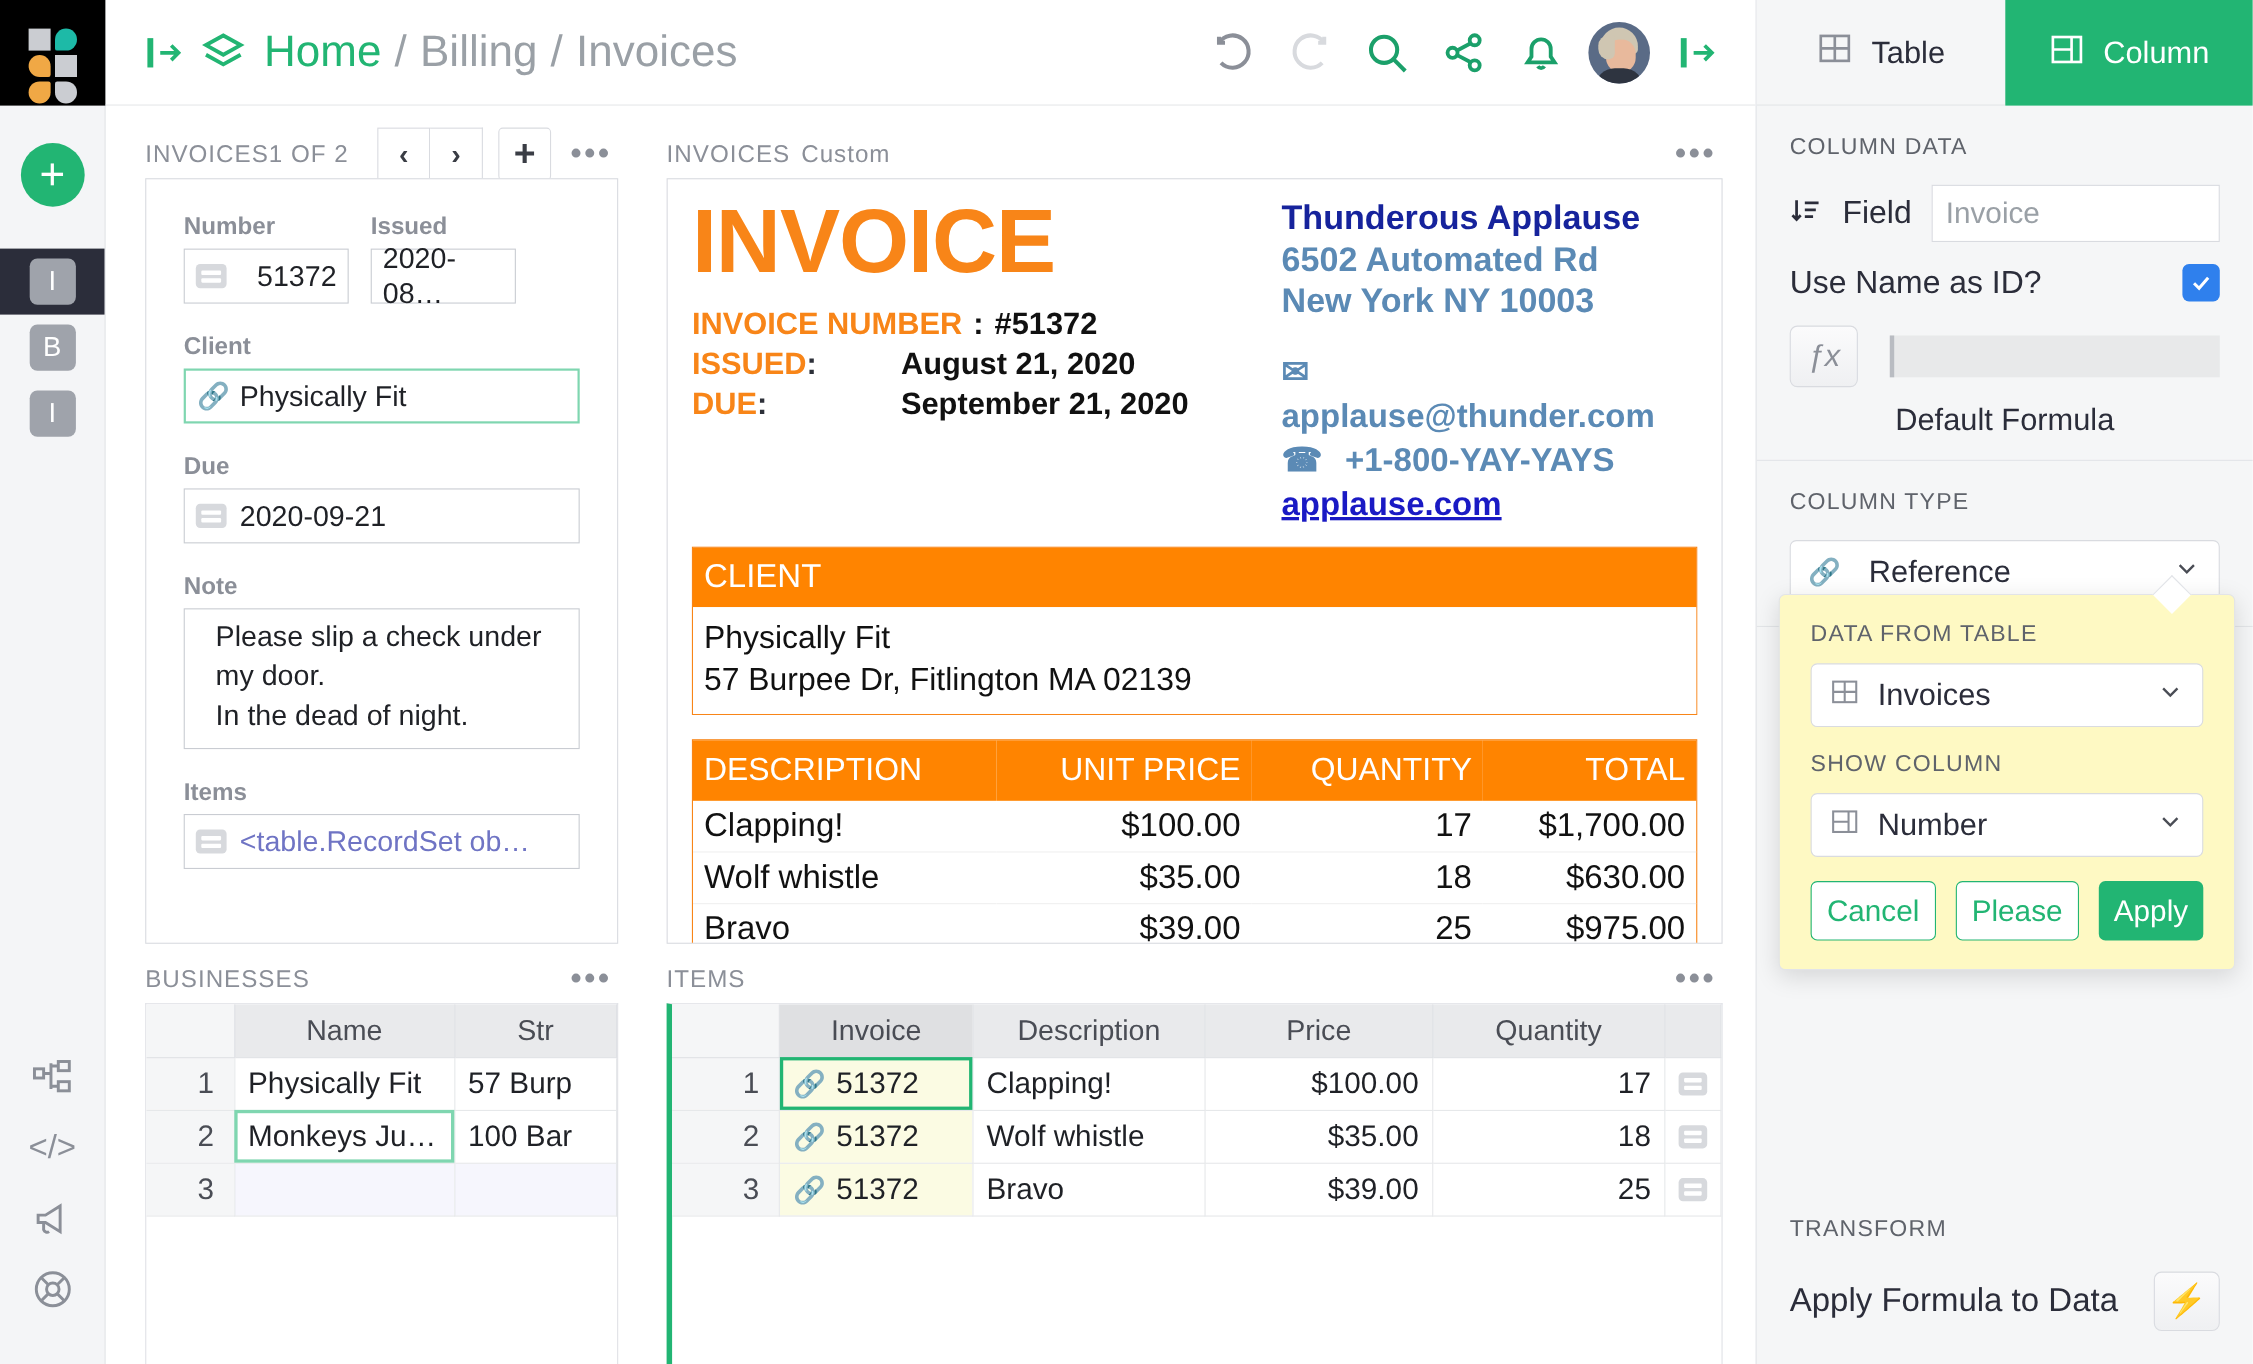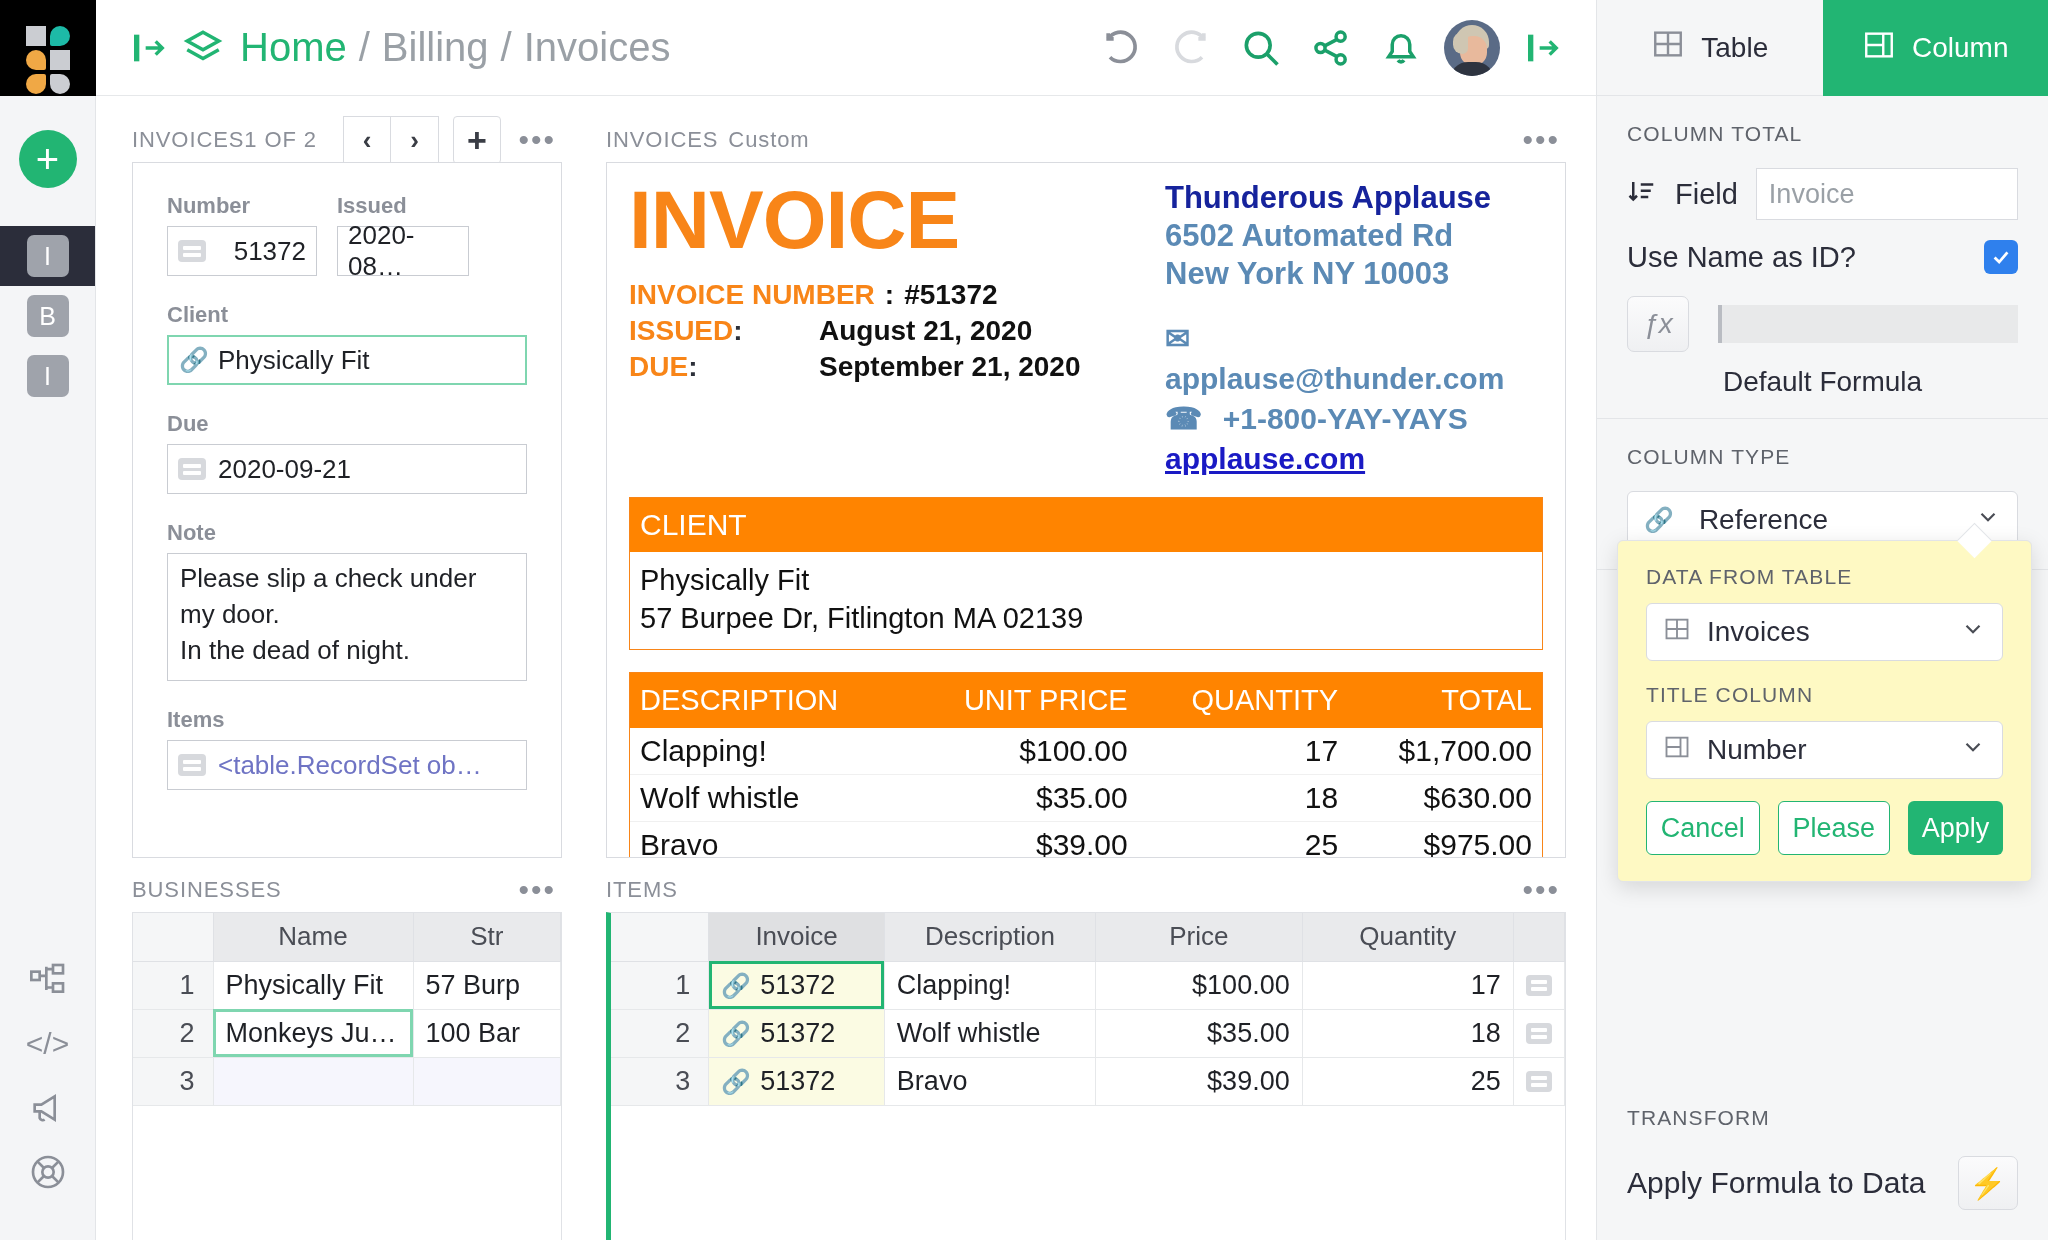--- a/index.html
+++ b/index.html
@@ -79,21 +79,21 @@
   .fin { border:1px solid #c9ccd2; background:#fff; height:50px; display:flex; align-items:center;
          padding:0 10px; font-size:26px; color:#1f2126; }
   .fin.sel { border:2px solid #7fd6b0; }
   .fin .val { margin-left:auto; }
   .fin .valleft { margin-left:12px; }
   .minic { width:28px; height:22px; border-radius:4px; background:#d7d9dd; flex:0 0 28px;
            display:flex; flex-direction:column; justify-content:center; gap:3px; padding:0 5px; }
   .minic i { display:block; height:4px; background:#fff; border-radius:1px; }
   .clip { color:#9aa0a6; font-size:24px; margin-right:9px; }
   .fgroup { margin-bottom:26px; }
-  .note { border:1px solid #c9ccd2; height:128px; padding:6px 12px; font-size:26px; line-height:36px; color:#1f2126; }
+  .note { border:1px solid #c9ccd2; height:128px; padding:6px 28px; font-size:26px; line-height:36px; color:#1f2126; }
   .purple { color:#6f74c4; }
 
   
   .doc-wrap { flex:1 1 auto; min-width:0; }
   .doc { border:1px solid #d9dbe0; background:#fff; height:696px; padding:16px 22px 10px 22px; overflow:hidden;
          font-family:"Liberation Sans", sans-serif; }
   .doc-top { display:flex; }
   .doc-left { flex:0 0 520px; }
   .inv-word { font-size:82px; font-weight:bold; color:#f88518; line-height:1; letter-spacing:-1px; }
   .inv-meta { margin-top:16px; font-size:28px; font-weight:bold; line-height:36px; }
@@ -613,21 +613,21 @@
           <svg width="34" height="34" viewBox="0 0 24 24" stroke="#ffffff">
               <rect x="3" y="4" width="18" height="16"></rect>
               <path d="M15 4v16M3 12h12"></path>
             </svg>
         </span>
         <span>Column</span>
       </div>
     </div>
 
     <div class="sec">
-      <div class="seclabel">COLUMN TOTAL</div>
+      <div class="seclabel">COLUMN DATA</div>
       <div class="fieldrow">
         <span>
           <svg width="30" height="30" viewBox="0 0 24 24" stroke="#2b2d3a" fill="none" stroke-width="2">
               <path d="M5 4v14M2 15l3 3 3-3"></path>
               <path d="M11 6h10M11 11h8M11 16h6"></path>
             </svg>
         </span>
         <span class="fieldlabel">Field</span>
         <span class="textin">Invoice</span>
       </div>
@@ -668,21 +668,21 @@
               <path d="M12 4v16M3 12h18"></path>
             </svg>
         </span>
         <span>Invoices</span>
         <span class="chev">
           <svg width="26" height="26" viewBox="0 0 24 24" fill="none" stroke="#4a4d55" stroke-width="2">
               <path d="M6 9l6 6 6-6"></path>
             </svg>
         </span>
       </div>
-      <div class="poplabel">TITLE COLUMN</div>
+      <div class="poplabel">SHOW COLUMN</div>
       <div class="selectbox popsel">
         <span>
           <svg width="28" height="28" viewBox="0 0 24 24" fill="none" stroke="#8b8f98" stroke-width="1.6">
               <rect x="3" y="4" width="18" height="16"></rect>
               <path d="M15 4v16M3 12h12"></path>
             </svg>
         </span>
         <span>Number</span>
         <span class="chev">
           <svg width="26" height="26" viewBox="0 0 24 24" fill="none" stroke="#4a4d55" stroke-width="2">

